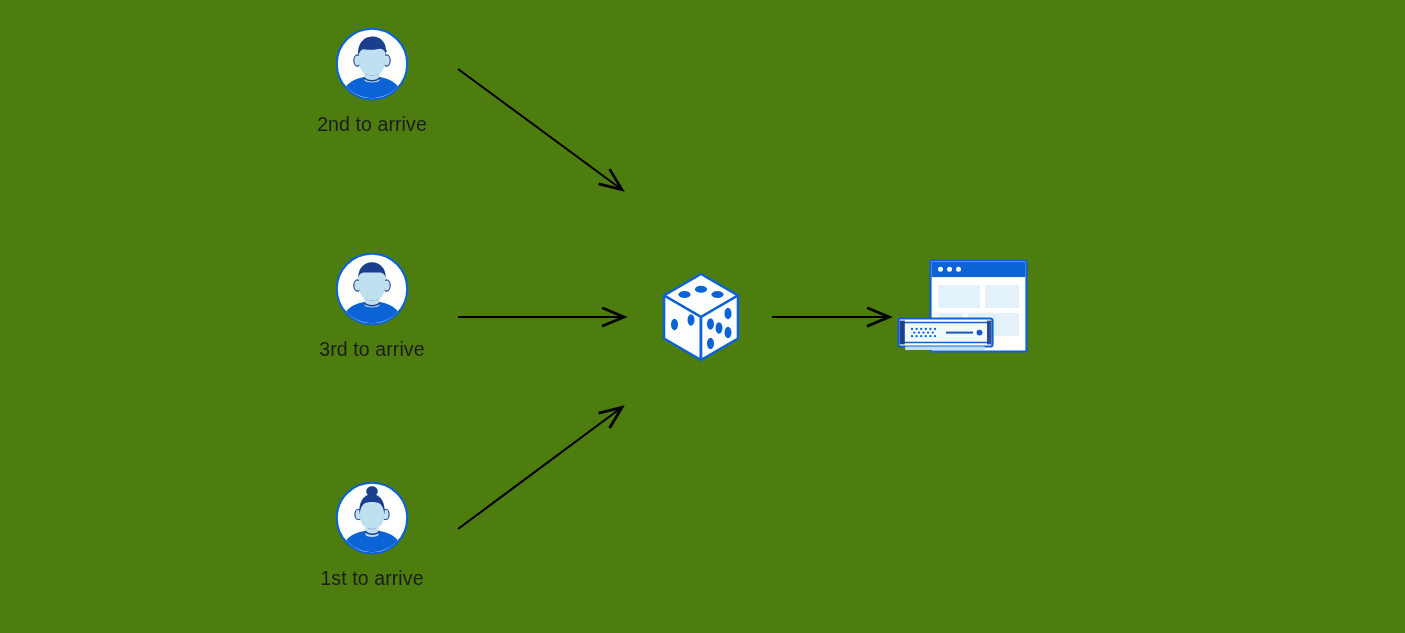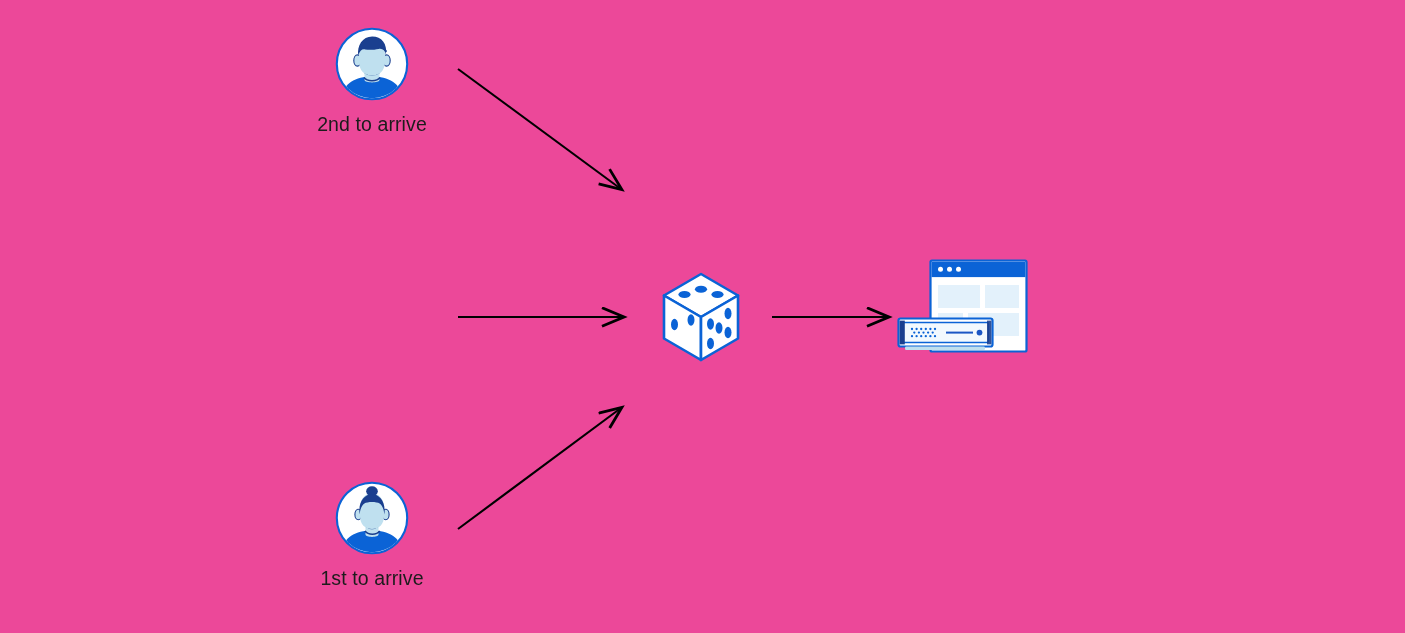--- a/index.html
+++ b/index.html
@@ -8,21 +8,21 @@
     background: #ffffff;
   }
   body {
     font-family: "Liberation Sans", sans-serif;
     -webkit-font-smoothing: antialiased;
   }
   #canvas {
     position: relative;
     width: 1405px;
     height: 633px;
-    background: #ec4899;
+    background: #4d7c0f;
     overflow: hidden;
   }
   .node {
     position: absolute;
   }
   .avatar {
     width: 74px;
     height: 74px;
   }
   .node-label {
@@ -102,20 +102,41 @@
                  C50.2 23.2 47.4 21.2 43.6 21.9 C39.6 22.6 34.4 23.4 30.2 22.4
                  C27.2 21.7 24.8 23.4 23.3 28.5 Z" fill="#1a3f8f"></path>
         <path d="M44.8 19.5 c3 0.2 5 1.9 6.2 4.6" fill="none" stroke="#1a3f8f" stroke-width="1.7" stroke-linecap="round"></path>
 
         <path d="M29 50.5 c3 4.2 13 4.2 16 0" fill="none" stroke="#1a3f8f" stroke-width="1.5"></path>
       </g>
     </svg>
     <div class="node-label" style="left:-122px; top:86px; width:318px;">2nd to arrive</div>
   </div>
 
+  <div class="node" style="left:335px; top:252px;">
+    <svg class="avatar" viewBox="0 0 74 74" xmlns="http://www.w3.org/2000/svg">
+      <circle cx="37" cy="37" r="35.2" fill="#ffffff" stroke="#0b63d6" stroke-width="2.1"></circle>
+      <clipPath id="clipB">
+          <circle cx="37" cy="37" r="34.2"></circle>
+        </clipPath>
+      <g clip-path="url(#clipB)">
+        <path d="M6 74 C7 56.5 20 49.5 37 49.5 C54 49.5 67 56.5 68 74 Z" fill="#0b63d6"></path>
+        <path d="M29.5 40 h15 v13 c0 3.2 -15 3.2 -15 0 Z" fill="#bfe0ef"></path>
+        <path d="M29.5 45.5 c4.5 3.2 10.5 3.2 15 0" fill="none" stroke="#1a3f8f" stroke-width="1.1"></path>
+        <ellipse cx="22.4" cy="33.5" rx="3.6" ry="5.6" fill="#bfe0ef" stroke="#1a3f8f" stroke-width="1.1"></ellipse>
+        <ellipse cx="51.6" cy="33.5" rx="3.6" ry="5.6" fill="#bfe0ef" stroke="#1a3f8f" stroke-width="1.1"></ellipse>
+        <path d="M24 27 C24 16.5 31 11.5 37 11.5 C43 11.5 50 16.5 50 27 L50 34.5 C50 43.5 44.5 48.5 37 48.5 C29.5 48.5 24 43.5 24 34.5 Z" fill="#bfe0ef"></path>
+
+        <path d="M23.4 27 C22.4 17 28.6 10.2 37 10.2 C45.4 10.2 51.6 17 50.6 27
+                 C50.2 22.6 48 20.6 44.6 20.6 L29.4 20.6 C26 20.6 23.8 22.6 23.4 27 Z" fill="#1a3f8f"></path>
+        <path d="M29 50.5 c3 4.2 13 4.2 16 0" fill="none" stroke="#1a3f8f" stroke-width="1.5"></path>
+      </g>
+    </svg>
+    <div class="node-label" style="left:-122px; top:86px; width:318px;">3rd to arrive</div>
+  </div>
 
   <div class="node" style="left:335px; top:481px;">
     <svg class="avatar" viewBox="0 0 74 74" xmlns="http://www.w3.org/2000/svg">
       <circle cx="37" cy="37" r="35.2" fill="#ffffff" stroke="#0b63d6" stroke-width="2.1"></circle>
       <clipPath id="clipC">
           <circle cx="37" cy="37" r="34.2"></circle>
         </clipPath>
       <g clip-path="url(#clipC)">
         <path d="M6 74 C7 56.5 20 49.5 37 49.5 C54 49.5 67 56.5 68 74 Z" fill="#0b63d6"></path>
         <path d="M30.5 39 h13 v14.5 c0 3.2 -13 3.2 -13 0 Z" fill="#bfe0ef"></path>

